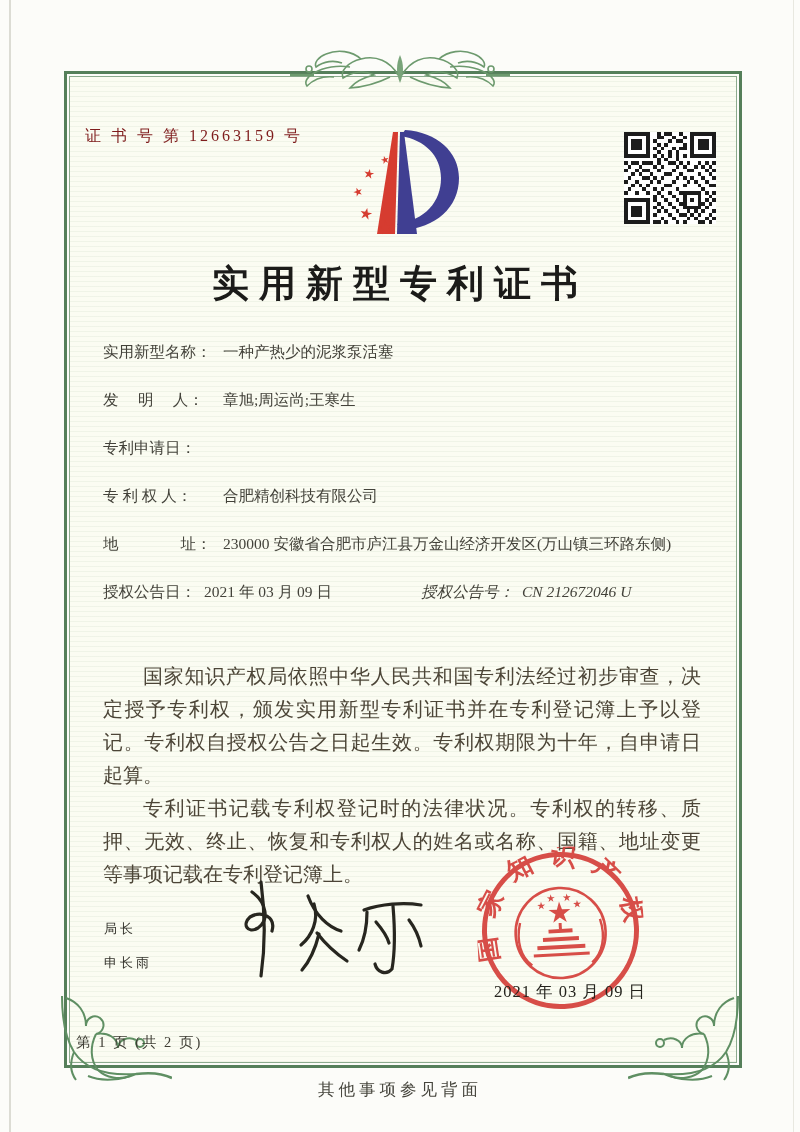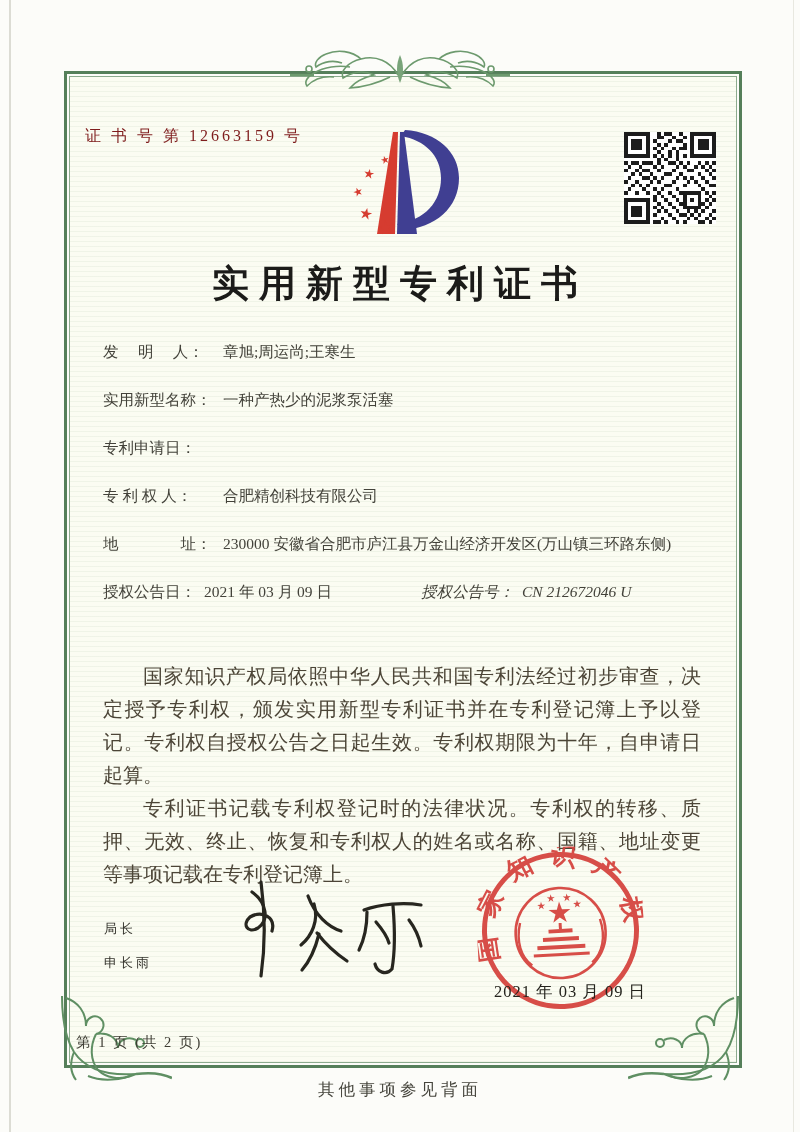--- a/index.html
+++ b/index.html
@@ -147,26 +147,26 @@
     <path d="M8,18h1v1h-1z M11,18h1v1h-1z M14,18h1v1h-1z M22,18h1v1h-1z M24,18h1v1h-1z M9,19h1v1h-1z M12,19h1v1h-1z M15,19h1v1h-1z M21,19h1v1h-1z M23,19h1v1h-1z M8,20h1v1h-1z M10,20h1v1h-1z M13,20h1v1h-1z M22,20h1v1h-1z"></path>
     <path d="M9,21h1v1h-1z M11,21h1v1h-1z M14,21h1v1h-1z M17,21h1v1h-1z M19,21h1v1h-1z M21,21h1v1h-1z M24,21h1v1h-1z M8,22h1v1h-1z M12,22h1v1h-1z M15,22h1v1h-1z M16,22h1v1h-1z M18,22h1v1h-1z M20,22h1v1h-1z M23,22h1v1h-1z"></path>
     <path d="M10,23h1v1h-1z M13,23h1v1h-1z M17,23h1v1h-1z M19,23h1v1h-1z M22,23h1v1h-1z M24,23h1v1h-1z M8,24h1v1h-1z M9,24h1v1h-1z M11,24h1v1h-1z M14,24h1v1h-1z M16,24h1v1h-1z M20,24h1v1h-1z M21,24h1v1h-1z M23,24h1v1h-1z"></path>
   </g>
 </svg>
 
 <div class="title">实用新型专利证书</div>
 
 <div class="rows">
   <div class="row">
+    <span class="row-label">实用新型名称：</span>
+    <span class="row-value">一种产热少的泥浆泵活塞</span>
+  </div>
+  <div class="row">
     <span class="row-label">发　 明　 人：</span>
     <span class="row-value">章旭;周运尚;王寒生</span>
-  </div>
-  <div class="row">
-    <span class="row-label">实用新型名称：</span>
-    <span class="row-value">一种产热少的泥浆泵活塞</span>
   </div>
   <div class="row">
     <span class="row-label">专利申请日：</span>
   </div>
   <div class="row">
     <span class="row-label">专 利 权 人：</span>
     <span class="row-value">合肥精创科技有限公司</span>
   </div>
   <div class="row">
     <span class="row-label">地　　　　址：</span>

